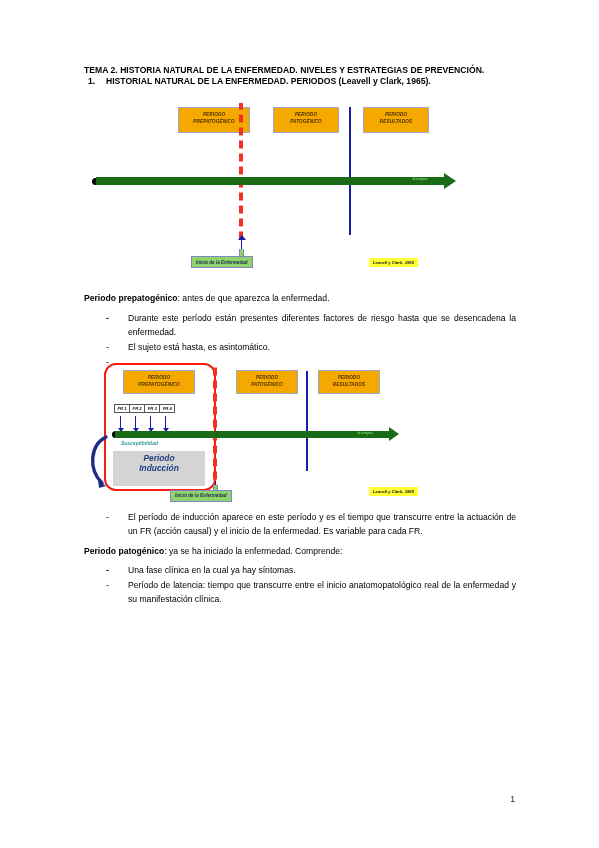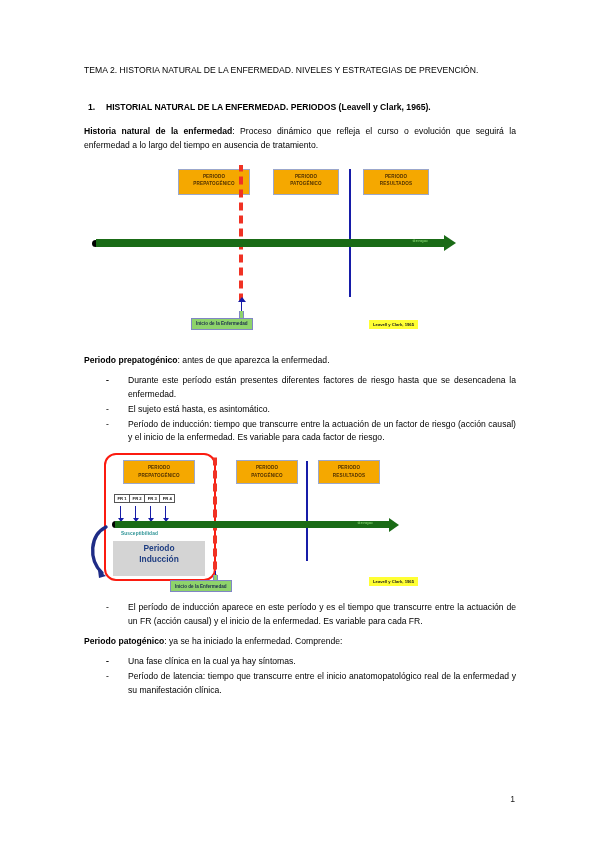--- a/index.html
+++ b/index.html
@@ -23,24 +23,24 @@
     background: #fff;
   }
   .content {
     position: absolute;
     left: 84px;
     top: 64px;
     width: 432px;
   }
   .h-title {
     font-size: 8.6px;
-    font-weight: normal;
+    font-weight: bold;
     letter-spacing: 0.02px;
     line-height: 1.4;
-    margin: 0 0 26px 0;
+    margin: 0 0 0 0;
   }
   .h-sub {
     font-size: 8.6px;
     font-weight: bold;
     margin: 0 0 13px 0;
     padding-left: 22px;
     position: relative;
   }
   .h-sub .num {
     position: absolute;
@@ -75,20 +75,21 @@
     position: absolute;
     left: 22px;
     top: 0;
   }
 
   
   .figure {
     position: relative;
     margin: 8px 0 8px 0;
     height: 185px;
+    font-style: italic;
   }
   .figure.fig2 { height: 140px; }
 
   .period-box {
     position: absolute;
     background: #F5A800;
     border: 1.2px solid #9BA7CB;
     color: #4F3000;
     font-size: 4.6px;
     font-weight: bold;
@@ -263,23 +264,20 @@
 <div class="page">
   <div class="content">
 
     <div class="h-title">TEMA 2. HISTORIA NATURAL DE LA ENFERMEDAD. NIVELES Y ESTRATEGIAS DE PREVENCIÓN.</div>
 
     <div class="h-sub">
       <span class="num">1.</span>
       <span class="normal">HISTORIAL NATURAL DE LA ENFERMEDAD. PERIODOS (Leavell y Clark, 1965).</span>
     </div>
 
-    <p class="para">
-      <b>Historia natural de la enfermedad</b><span>: Proceso dinámico que refleja el curso o evolución que seguirá la enfermedad a lo largo del tiempo en ausencia de tratamiento.</span>
-    </p>
 
     <div class="figure">
 
       <div class="period-box" style="left:94px; top:8px; width:72px; height:26px;">
         <span>PERIODO</span>
         <span class="l2">PREPATOGÉNICO</span>
       </div>
       <div class="period-box" style="left:189px; top:8px; width:66px; height:26px;">
         <span>PERIODO</span>
         <span class="l2">PATOGÉNICO</span>
@@ -307,21 +305,21 @@
       <div class="cite-box" style="left:285px; top:159px;">Leavell y Clark, 1965</div>
     </div>
 
     <p class="para">
       <b>Periodo prepatogénico</b><span>: antes de que aparezca la enfermedad.</span>
     </p>
     <ul class="dashlist">
       <li><span class="dash">-</span></li>
       <li><span class="dash">-</span><span>Durante este período están presentes diferentes factores de riesgo hasta que se desencadena la enfermedad.</span></li>
       <li><span class="dash">-</span><span>El sujeto está hasta, es asintomático.</span></li>
-      <li><span class="dash">-</span><span>Período de inducción: tiempo que transcurre entre la actuación de un factor de riesgo (acción causal) y el inicio de la enfermedad. Es variable para cada factor de riesgo.</span></li>
+      <li><span class="dash">-</span></li>
     </ul>
 
     <div class="figure fig2">
 
       <div class="red-round" style="left:20px; top:0px; width:112px; height:128px;"></div>
 
       <div class="period-box" style="left:39px; top:7px; width:72px; height:24px;">
         <span>PERIODO</span>
         <span class="l2">PREPATOGÉNICO</span>
       </div>

